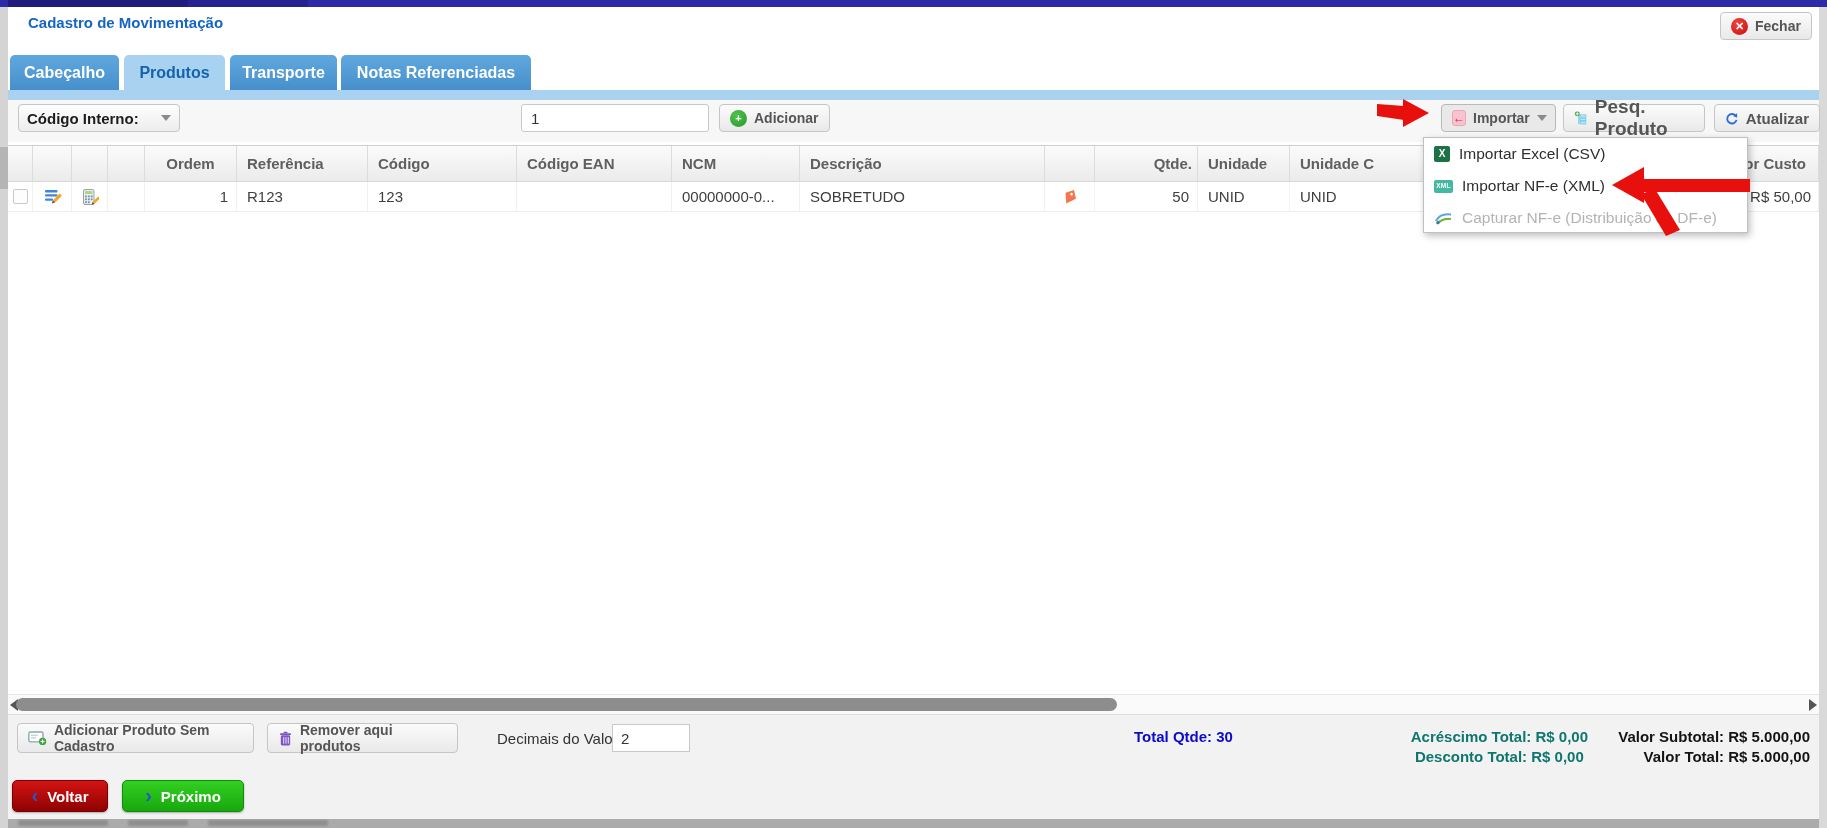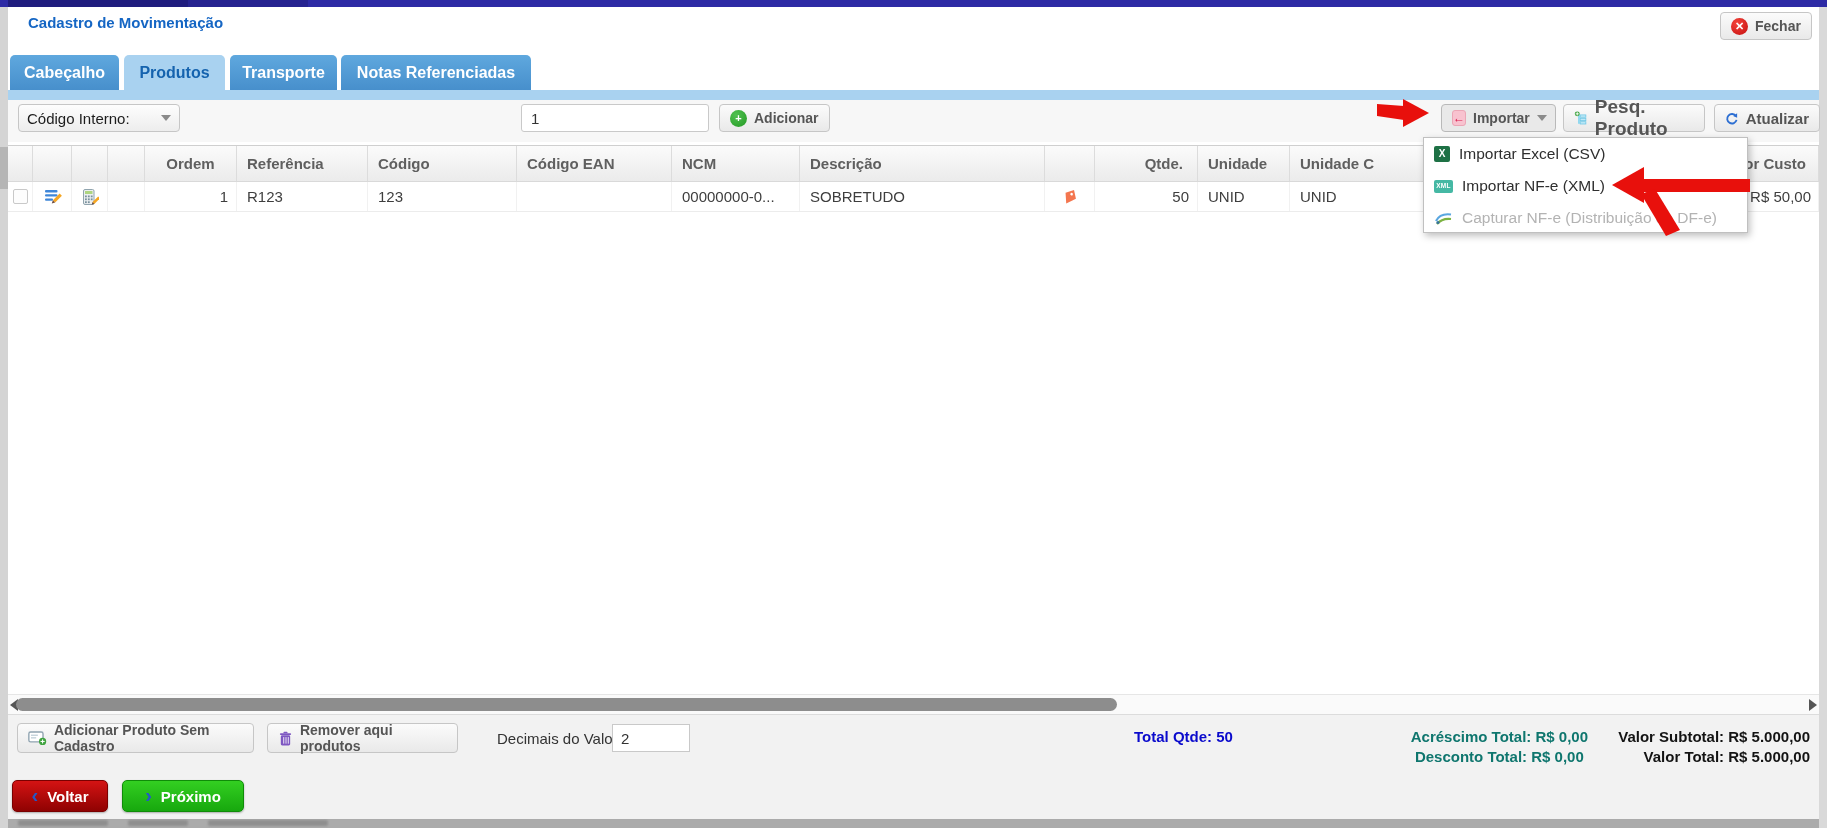--- a/index.html
+++ b/index.html
@@ -35,21 +35,21 @@
   .tab { position:absolute; top:55px; height:35px; border-radius:5px 5px 0 0; display:flex;
          align-items:center; justify-content:center; font-size:16px; font-weight:bold; color:#fff;
          background:linear-gradient(#5fa8de,#478fcc); cursor:pointer; }
   .tab.active { background:#a9d2f0; color:#1563ae; }
   .tabstrip { position:absolute; left:8px; top:90px; width:1811px; height:10px; background:#a9d2f0; }
 
   
   .toolbar { position:absolute; left:8px; top:100px; width:1811px; height:42px; background:#f7f7f7; }
   .combo { position:absolute; left:10px; top:4px; width:162px; height:28px; border:1px solid #c6c6c6; border-radius:4px;
            background:linear-gradient(#fdfdfd,#ededed); display:flex; align-items:center; padding:0 8px; cursor:pointer; }
-  .combo .lbl { font-size:15px; font-weight:normal; color:#1c1c1c; }
+  .combo .lbl { font-size:15px; font-weight:bold; color:#1c1c1c; }
   .caret { width:0; height:0; border-left:5px solid transparent; border-right:5px solid transparent; border-top:6px solid #8a8a8a; margin-left:auto; }
   .tb-input { position:absolute; top:4px; height:28px; border:1px solid #c9c9c9; border-radius:3px; padding:0 9px;
               font-size:15px; color:#333; font-family:"Liberation Sans", sans-serif; }
   .tb-input::placeholder { color:#9a9a9a; }
   #searchInput { left:181px; width:322px; }
   #qtyInput { left:513px; width:188px; }
   .add-btn { left:711px; top:4px; }
   .import-btn { left:1433px; top:4px; width:115px; background:#e9e9e9; border-color:#b9b9b9; }
   .pink-ic { width:16px; height:16px; border-radius:3px; background:#f8c2cf; border:1px solid #eba6b6;
              color:#d6154a; font-size:12px; font-weight:bold; display:flex; align-items:center; justify-content:center; line-height:1; }
@@ -188,21 +188,21 @@
     <div class="cell cw1"></div>
     <div class="cell cw2"></div>
     <div class="cell cw3"></div>
     <div class="cell cw4 al-c">Ordem</div>
     <div class="cell cw5">Referência</div>
     <div class="cell cw6">Código</div>
     <div class="cell cw7">Código EAN</div>
     <div class="cell cw8">NCM</div>
     <div class="cell cw9">Descrição</div>
     <div class="cell cw10"></div>
-    <div class="cell cw11 al-r" style="padding-right:14px">Qtde.</div>
+    <div class="cell cw11 al-r" style="padding-right:5px">Qtde.</div>
     <div class="cell cw12">Unidade</div>
     <div class="cell cw13">Unidade C</div>
     <div class="cell cw14 al-r" style="padding-right:12px">Valor Custo</div>
   </div>
 
   <div class="grid-row">
     <div class="cell cw0 icon-cell">
       <div class="checkbox"></div>
     </div>
     <div class="cell cw1 icon-cell">
@@ -281,21 +281,21 @@
         <rect x="2" y="2.8" width="12" height="2" rx="1" fill="#7e57c2"></rect>
         <rect x="5.8" y="1.2" width="4.4" height="1.8" rx="0.9" fill="#7e57c2"></rect>
         <rect x="5.4" y="7" width="1.3" height="7" fill="#fff" opacity=".7"></rect>
         <rect x="7.9" y="7" width="1.3" height="7" fill="#fff" opacity=".7"></rect>
         <rect x="10.4" y="7" width="1.3" height="7" fill="#fff" opacity=".7"></rect>
       </svg>
       <span>Remover aqui produtos</span>
     </div>
     <span class="dec-label">Decimais do Valor:</span>
     <input class="dec-input" value="2" style="">
-    <div class="tot-blue">Total Qtde: 50</div>
+    <div class="tot-blue">Total Qtde: 30</div>
     <div class="tot-green">
       <div>Acréscimo Total: R$ 0,00</div>
       <div>Desconto Total: R$ 0,00</div>
     </div>
     <div class="tot-black">
       <div>Valor Subtotal: R$ 5.000,00</div>
       <div>Valor Total: R$ 5.000,00</div>
     </div>
   </div>
 

